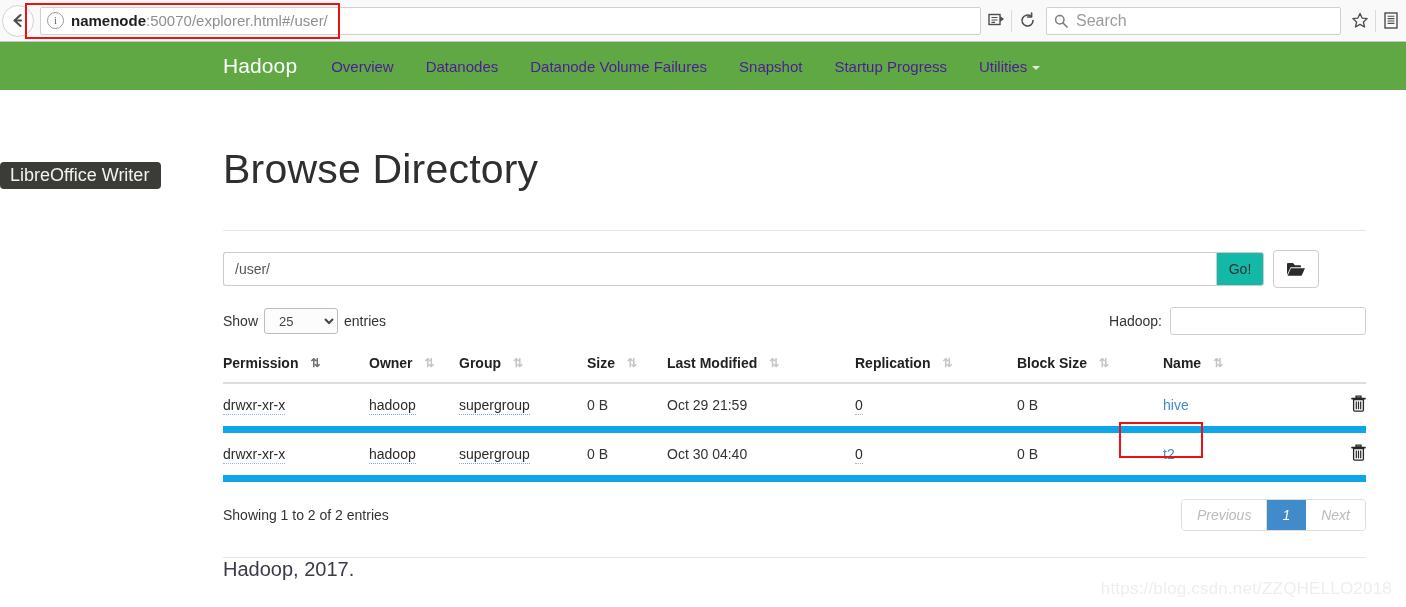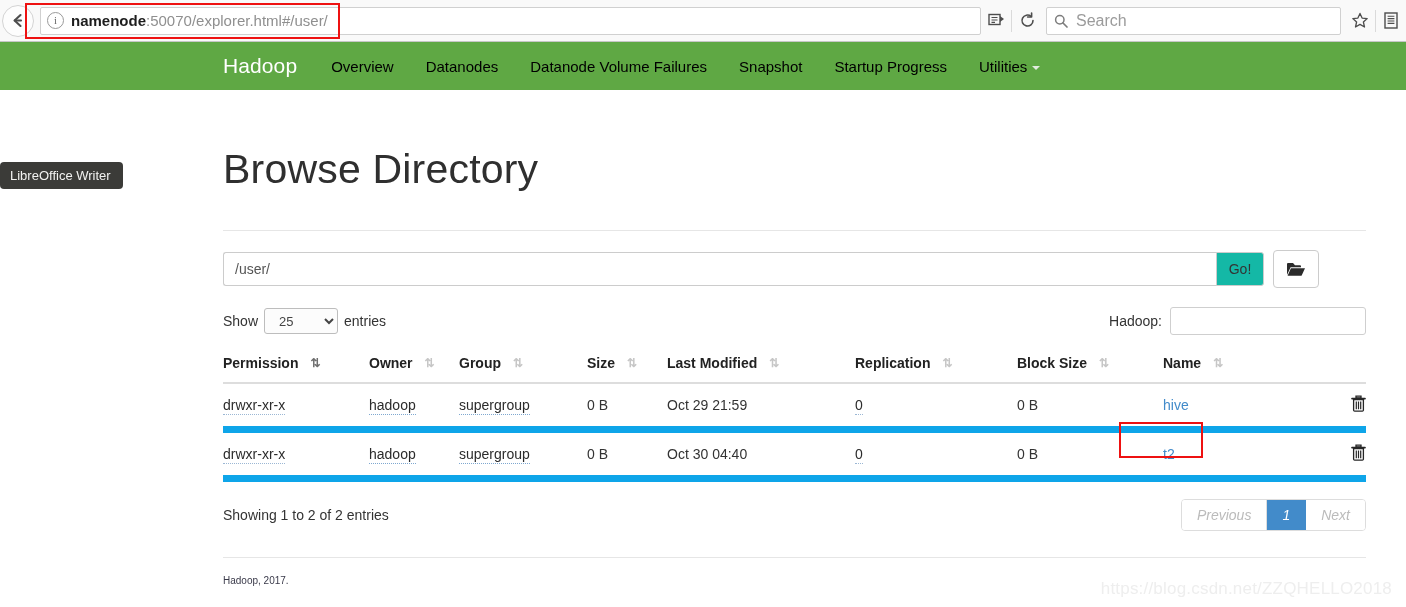--- a/index.html
+++ b/index.html
@@ -112,21 +112,21 @@
     align-items: center;
   }
   .brand {
     color: #ffffff;
     font-size: 21px;
     margin-left: 223px;
     margin-right: 34px;
     letter-spacing: .1px;
   }
   .nav-item {
-    color: #000000;
+    color: #4c1d95;
     font-size: 15px;
     margin-right: 32px;
     white-space: nowrap;
   }
   .caret {
     display: inline-block;
     width: 0; height: 0;
     border-left: 4px solid transparent;
     border-right: 4px solid transparent;
     border-top: 4px solid #e2ebdf;
@@ -134,21 +134,21 @@
     vertical-align: middle;
   }
 
   
   #dock-tooltip {
     position: absolute;
     left: 0; top: 162px;
     height: 27px;
     background: #3b3b38;
     color: #f2f2f0;
-    font-size: 13px;
+    font-size: 18px;
     display: flex;
     align-items: center;
     padding: 0 12px 0 10px;
     border-radius: 4px;
     box-sizing: border-box;
   }
 
   
   #content {
     position: absolute;
@@ -347,22 +347,21 @@
     background: #428bca;
     color: #ffffff;
     border-right-color: #428bca;
   }
   .footer-hr {
     height: 1px;
     background: #e6e6e6;
     margin-top: 26px;
   }
   .site-footer {
-    margin-top: 17px;
-    font-size: 10px;
+    font-size: 20px;
     color: #3a3a4a;
   }
 
   
   #watermark {
     position: absolute;
     right: 14px; bottom: 8px;
     font-size: 17px;
     color: #eeeeee;
     white-space: nowrap;

